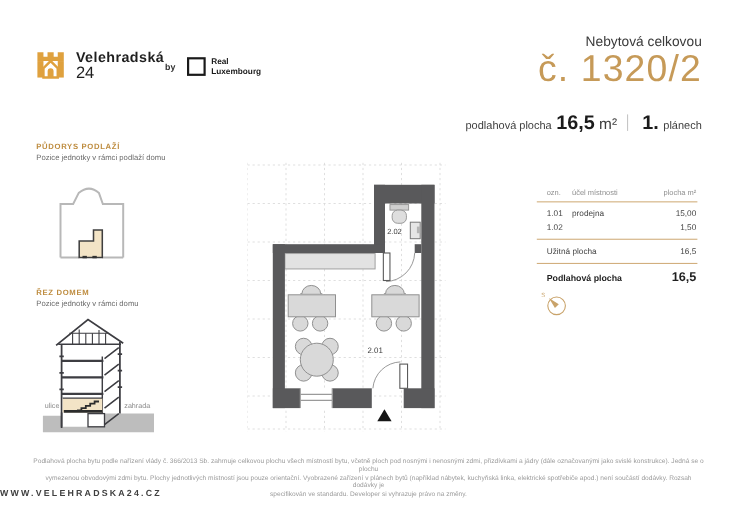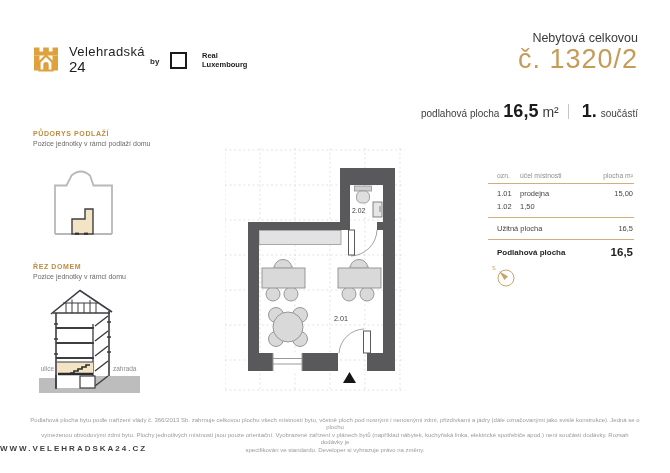--- a/index.html
+++ b/index.html
@@ -5,49 +5,49 @@
   html,body{margin:0;padding:0;}
   body{
     width:670px;height:473px;position:relative;background:#ffffff;
     font-family:"Liberation Sans", sans-serif;color:#2b2b2b;overflow:hidden;
   }
   .abs{position:absolute;}
 
   
   .brand{left:31px;top:44px;display:flex;align-items:center;}
   .brand-name{margin-left:8px;line-height:1;}
-  .brand-name .l1{font-size:13px;font-weight:normal;color:#1f1f1f;letter-spacing:.4px;}
+  .brand-name .l1{font-size:13px;font-weight:bold;color:#1f1f1f;letter-spacing:.4px;}
   .brand-name .l2{font-size:15px;font-weight:normal;color:#1f1f1f;margin-top:1px;}
   .by{left:150px;top:57px;font-size:8px;font-weight:600;color:#2e2e2e;}
   .partner{left:170px;top:52px;display:flex;align-items:center;}
   .partner-square{width:13px;height:13px;border:2.2px solid #1a1a1a;}
-  .partner-name{margin-left:15px;font-size:7.5px;font-weight:bold;color:#1a1a1a;line-height:1.1;}
+  .partner-name{margin-left:5px;font-size:7.5px;font-weight:bold;color:#1a1a1a;line-height:1.1;}
 
   .unit-type{right:32px;top:31px;font-size:12.5px;color:#3a3a3a;text-align:right;}
-  .unit-number{right:32px;top:46px;font-size:27px;color:#C69A58;letter-spacing:1px;text-align:right;line-height:1;}
+  .unit-number{right:32px;top:46px;font-size:34px;color:#C69A58;letter-spacing:1px;text-align:right;line-height:1;}
 
   .area-row{right:32px;top:101px;display:flex;align-items:baseline;white-space:nowrap;}
   .area-row .small{font-size:10px;color:#3d3d3d;}
   .area-row .big{font-size:18px;font-weight:bold;color:#1b1b1b;margin:0 4px;}
   .area-row .unit{font-size:14px;color:#3d3d3d;}
   .area-row .vdiv{width:1px;height:15px;background:#c6c6c6;margin:0 9px;align-self:center;}
 
   
   .side-title{font-size:7px;font-weight:bold;letter-spacing:.6px;color:#BE8C3F;}
   .side-sub{font-size:7px;color:#6a6a6a;}
 
   
   .area-table{left:488px;top:172px;width:146px;font-size:7.5px;color:#454545;}
   .t-row{display:flex;align-items:baseline;}
   .t-head{font-size:6.8px;color:#8f8f8f;padding-bottom:4px;}
   .t-col-code{width:23px;padding-left:9px;flex:none;}
   .t-col-name{flex:1;}
   .t-col-area{text-align:right;flex:none;padding-right:1px;}
   .gold-line{border:none;border-top:1px solid #D2AF7E;margin:0;}
-  .t-body .t-row{line-height:13px;}
+  .t-body .t-row{line-height:13px;justify-content:space-between;}
   .t-body{padding:3px 0 4px 0;}
   .t-sum{padding:6px 0;}
   .t-sum .t-col-code{width:auto;}
   .t-total{padding-top:6px;align-items:center;}
   .t-total .label{font-size:8px;font-weight:bold;color:#1f1f1f;padding-left:9px;flex:1;}
   .t-total .value{font-size:11.5px;font-weight:bold;color:#1f1f1f;padding-right:1px;}
 
   
   .disclaimer{left:30px;right:30px;top:417px;text-align:center;font-size:6px;line-height:7.4px;color:#9b9b9b;}
   .website{left:0;right:0;top:444px;text-align:left;font-size:8px;font-weight:bold;letter-spacing:2px;color:#3f3f3f;text-decoration:none;}
@@ -79,21 +79,21 @@
 
 <div class="abs unit-type">Nebytová celkovou</div>
 <div class="abs unit-number">č. 1320/2</div>
 
 <div class="abs area-row">
   <span class="small">podlahová plocha</span>
   <span class="big">16,5</span>
   <span class="unit">m²</span>
   <span class="vdiv"></span>
   <span class="big">1.</span>
-  <span class="small">součástí</span>
+  <span class="small">plánech</span>
 </div>
 
 <div class="abs side-title" style="left:33px;top:130px;">PŮDORYS PODLAŽÍ</div>
 <div class="abs side-sub" style="left:33px;top:140px;">Pozice jednotky v rámci podlaží domu</div>
 
 <svg class="abs" style="left:48px;top:164px;" width="70" height="80" viewBox="0 0 70 80">
   <path d="M7,70 L7,21.5 L18.5,21.5 L23.5,11.5 Q33,3.5 42,11.5 L45.5,21.5 L64,21.5 L64,70" fill="none" stroke="#b8b8b8" stroke-width="1.8"></path>
   <path d="M7,70 H24 M45,70 H64" stroke="#b8b8b8" stroke-width="1.8" fill="none"></path>
   <path d="M24,70 L24,55 L37,55 L37,45 L45,45 L45,70 Z" fill="#F3E4C6" stroke="#3f3f3f" stroke-width="1.4"></path>
   <rect x="27" y="68.6" width="4" height="2.2" fill="#333"></rect>

